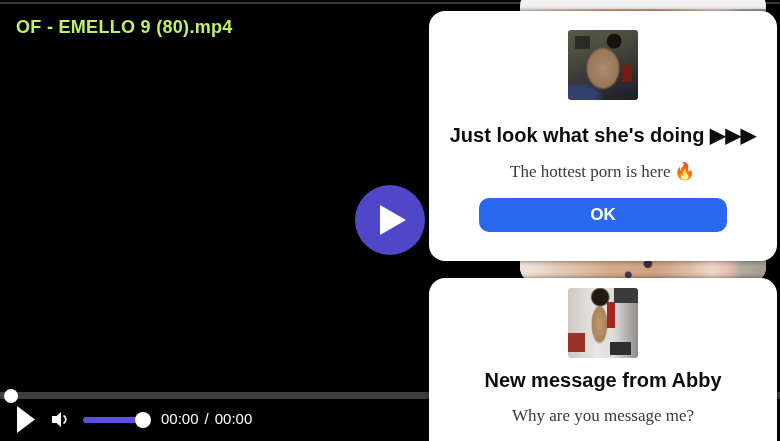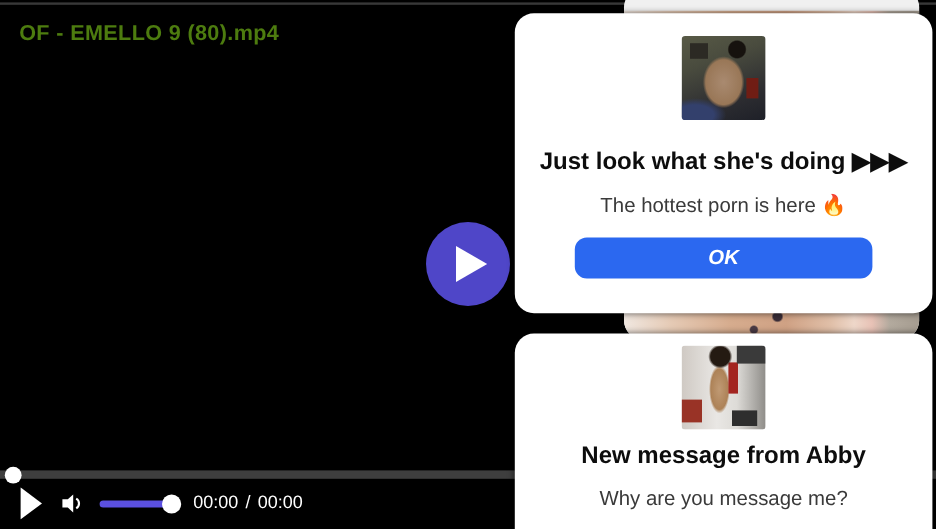--- a/index.html
+++ b/index.html
@@ -3,21 +3,21 @@
 <meta charset="utf-8">
 <style>
   html,body{margin:0;padding:0;background:#000;}
   .stage{
     position:relative;width:780px;height:441px;background:#000;
     overflow:hidden;font-family:"Liberation Sans",sans-serif;
   }
   .top-line{position:absolute;left:0;top:2px;width:100%;height:2px;background:#383838;z-index:1;}
   
   .video-title{
-    position:absolute;left:16px;top:17px;color:#4d7c0f;font-size:18px;font-weight:bold;
+    position:absolute;left:16px;top:17px;color:#bef264;font-size:18px;font-weight:bold;
     letter-spacing:.3px;z-index:1;
   }
   .big-play{
     position:absolute;left:355px;top:185px;width:70px;height:70px;border-radius:50%;
     background:#4f46c8;display:flex;align-items:center;justify-content:center;z-index:1;cursor:pointer;
   }
   .big-play svg{margin-left:5px;}
   .progress-track{position:absolute;left:0;top:392px;width:780px;height:7px;background:#3e3e3e;z-index:1;cursor:pointer;}
   .progress-thumb{position:absolute;left:4px;top:389px;width:14px;height:14px;border-radius:50%;background:#fff;z-index:2;cursor:pointer;}
   .ctrl-play{position:absolute;left:17px;top:406px;z-index:1;cursor:pointer;line-height:0;}
@@ -66,26 +66,25 @@
       linear-gradient(#3a3a3a,#3a3a3a) 100% 0/24px 15px no-repeat,
       radial-gradient(circle 10px at 46% 13%, #241a12 80%, rgba(36,26,18,0) 100%),
       linear-gradient(#a32520,#a32520) 63% 32%/8px 26px no-repeat,
       linear-gradient(#993326,#993326) 0 88%/17px 19px no-repeat,
       linear-gradient(#2e2e2e,#2e2e2e) 86% 94%/21px 13px no-repeat,
       radial-gradient(ellipse 12px 28px at 45% 52%, #c09a74 0%, #ad8257 60%, rgba(173,130,87,0) 72%),
       linear-gradient(90deg,#cfc9c3 0%,#e9e7e4 42%,#dddbd7 66%,#8f8d89 100%);
   }
   .popup-heading{font-size:20px;font-weight:bold;color:#0d0d0d;margin:23px 10px 0;line-height:1.25;}
   .popup-message .popup-heading{margin-top:10px;}
-  .popup-body{font-size:17px;color:#3a3a3a;margin:13px 10px 0;}
+  .popup-body{font-size:17px;color:#3a3a3a;margin:13px 10px 0;font-family:Liberation Serif, serif;}
   .ok-button{
     display:block;margin:16px auto 0;width:248px;height:34px;border:none;border-radius:10px;
     background:#2b68f0;color:#fff;font-size:17px;font-weight:bold;cursor:pointer;
     font-family:"Liberation Sans",sans-serif;
-    font-style:italic;
   }
 </style>
 </head>
 <body>
 
 <div class="stage">
 
   <div class="top-line"></div>
 
   <div class="video-title">OF - EMELLO 9 (80).mp4</div>

